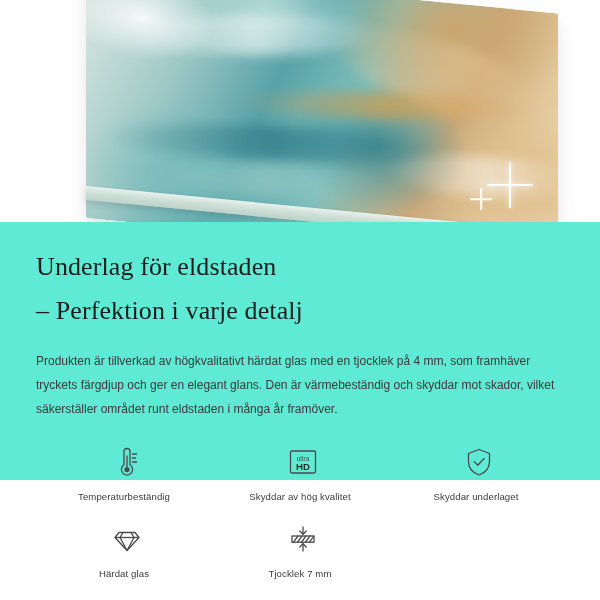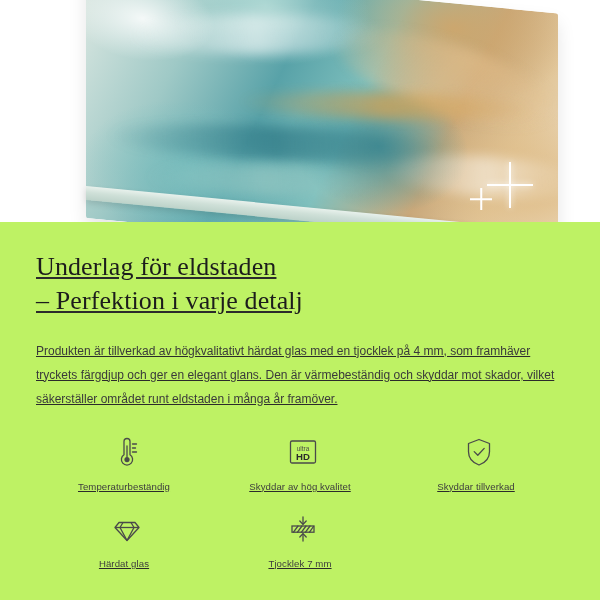--- a/index.html
+++ b/index.html
@@ -10,23 +10,22 @@
     width: 600px;
     height: 600px;
     background: #ffffff;
     font-family: "Liberation Sans", sans-serif;
     color: #2b2b2b;
     overflow: hidden;
   }
   .page {
     position: relative;
     width: 600px;
-    height: 600px;
-    background: #bef264;
-    text-decoration: underline;
+    height: 480px;
+    background: #5eead4;
   }
 
   
   .hero {
     position: relative;
     width: 600px;
     height: 222px;
     overflow: hidden;
     background: #ffffff;
   }
@@ -117,21 +116,21 @@
   }
   .headline {
     font-family: "Liberation Serif", serif;
     font-size: 26px;
     line-height: 1.32;
     font-weight: 400;
     color: #1c1c1c;
     margin: 10px 0 0 0;
     letter-spacing: 0.1px;
   }
-  .headline .line2 { display: block; }
+  .headline .line2 { display: block; margin-top: 10px; }
 
   .body-copy {
     margin: 20px 0 0 0;
     font-size: 12px;
     line-height: 2.0;
     color: #3a3a3a;
     max-width: 520px;
   }
 
   
@@ -218,21 +217,21 @@
         <div class="feature-label">Skyddar av hög kvalitet</div>
       </div>
 
       <div class="feature">
         <div class="feature-icon">
           <svg width="40" height="40" viewBox="0 0 40 40" fill="none" stroke="#4a4a4a" stroke-width="1.3" stroke-linejoin="round" stroke-linecap="round">
             <path d="M20 7.5l10.5 4v8.2c0 6.3-4.3 11-10.5 13.3C13.8 30.7 9.5 26 9.5 19.7V11.5z"></path>
             <polyline points="15.2,19.6 18.8,23.2 25.2,16.4"></polyline>
           </svg>
         </div>
-        <div class="feature-label">Skyddar tillverkad</div>
+        <div class="feature-label">Skyddar underlaget</div>
       </div>
 
       <div class="feature">
         <div class="feature-icon">
           <svg width="40" height="40" viewBox="0 0 40 40" fill="none" stroke="#4a4a4a" stroke-width="1.3" stroke-linejoin="round">
             <path d="M12 13.5h16l4 5-12 13-12-13z"></path>
             <path d="M8 18.5h24"></path>
             <path d="M16 13.5l-3 5 7 13"></path>
             <path d="M24 13.5l3 5-7 13"></path>
           </svg>

